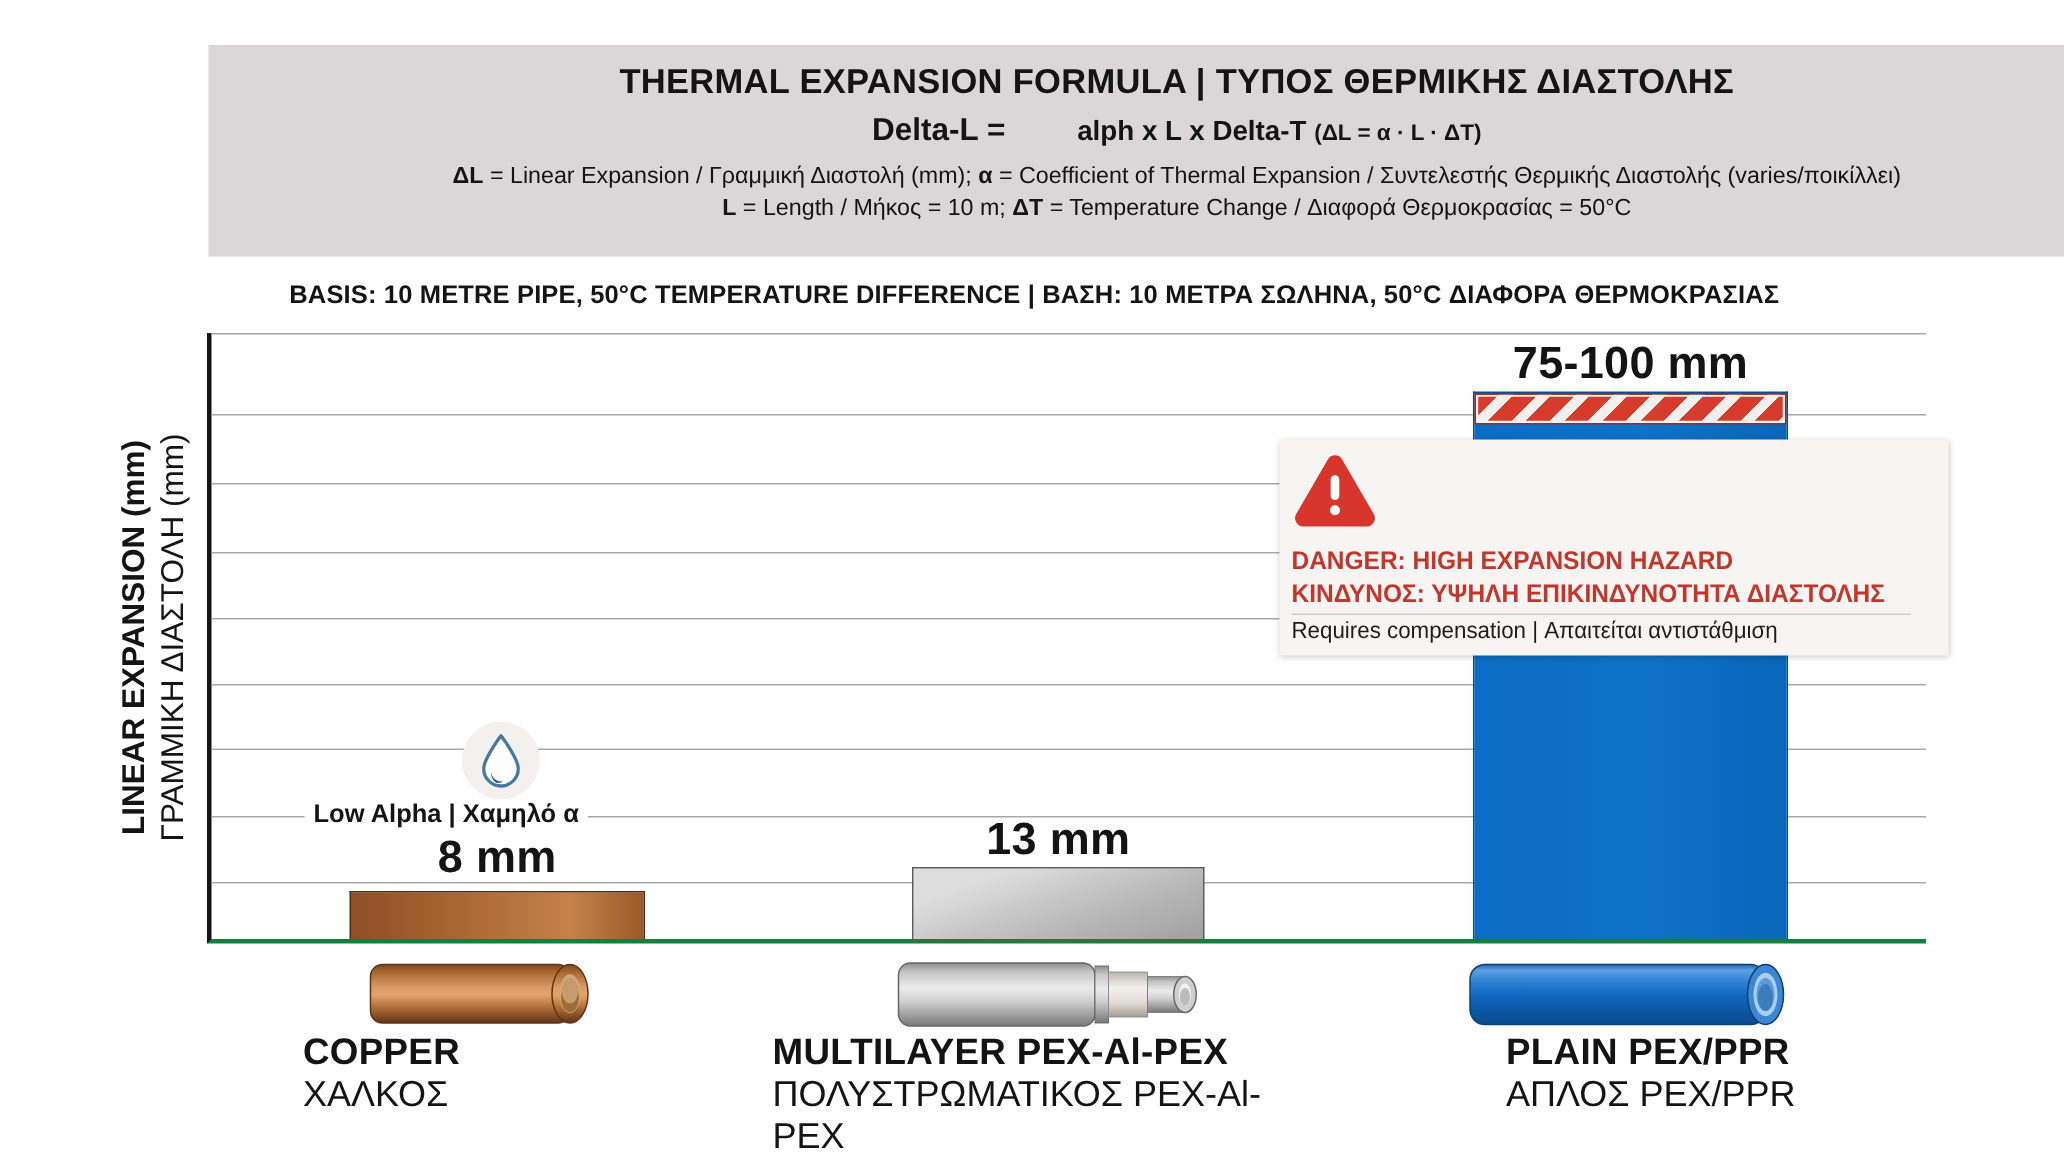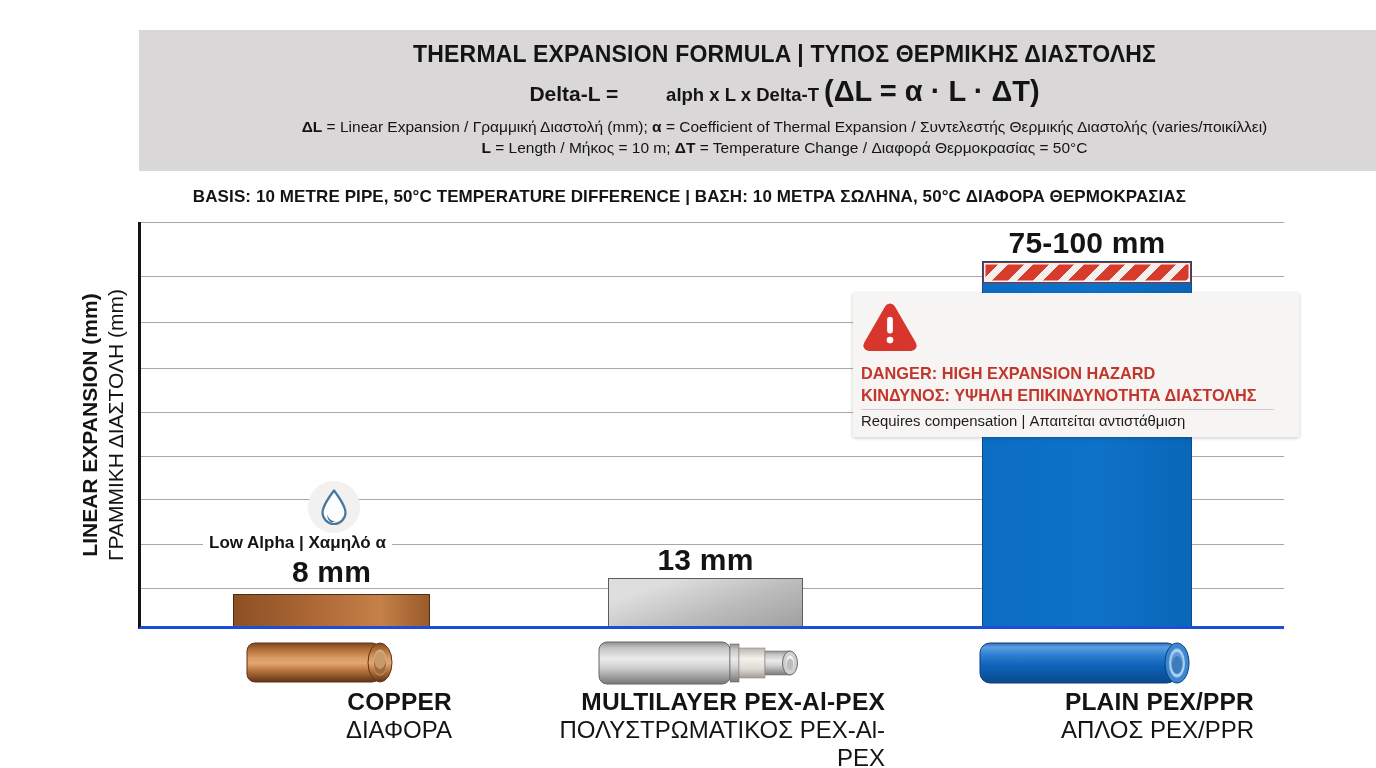--- a/index.html
+++ b/index.html
@@ -9,36 +9,36 @@
     font-family:"Liberation Sans","DejaVu Sans",sans-serif;
   }
   .abs{position:absolute;}
 
   
   .formula-box{left:139px;top:30px;width:1291px;height:141px;background:#d9d7d8;text-align:center;}
   .fb-title{padding-top:11px;font-size:23px;font-weight:bold;letter-spacing:.2px;}
   .fb-formula{margin-top:7px;font-weight:bold;}
   .fb-formula .seg1{font-size:21px;}
   .fb-formula .seg2{font-size:18.5px;margin-left:42px;}
-  .fb-formula .seg3{font-size:29px;}
+  .fb-formula .seg3{font-size:15px;}
   .fb-def{margin-top:8px;font-size:15.5px;line-height:21px;}
   .fb-def b{font-weight:bold;}
 
   
   .basis{left:139px;top:187px;width:1101px;text-align:center;font-size:17px;font-weight:bold;letter-spacing:.1px;}
 
   
   .y-label-anchor{left:103px;top:425px;width:0;height:0;}
   .y-label{position:absolute;transform:translate(-50%,-50%) rotate(-90deg);white-space:nowrap;text-align:center;line-height:26px;}
   .y-label .en{font-weight:bold;font-size:21px;}
   .y-label .el{font-size:21px;}
 
   
   .chart{left:138px;top:222px;width:1146px;height:407px;box-sizing:border-box;
-         border-left:3px solid #141414;border-bottom:3px solid #1d4ed8;}
+         border-left:3px solid #141414;border-bottom:3px solid #15803d;}
   .gridline{position:absolute;left:0;right:0;height:1px;background:#a9a7a7;}
   .g0{top:0}.g1{top:54px}.g2{top:100px}.g3{top:146px}.g4{top:190px}
   .g5{top:234px}.g6{top:277px}.g7{top:322px}.g8{top:366px}
 
   .bar{position:absolute;bottom:0;box-sizing:border-box;}
   .bar-copper{left:92px;width:197px;height:32px;
     background:linear-gradient(90deg,#8d4f24,#b06b38 45%,#c58148 75%,#9a5a2b);
     border:1px solid #4f2d13;border-bottom:none;}
   .bar-gray{left:467px;width:195px;height:48px;
     background:linear-gradient(160deg,#dedede 20%,#bcbcbc 60%,#a0a0a0);
@@ -68,21 +68,21 @@
   .danger .divider{border-top:1px solid #cfccc9;margin:3px 0 2px;}
   .danger .note{font-size:15.5px;color:#1c1c1c;white-space:nowrap;}
   .warn-svg{width:58px;height:52px;flex:0 0 auto;margin-top:3px;}
 
   
   .pipe{z-index:2;}
   .pipe-copper{left:245px;top:641px;width:150px;height:43px;}
   .pipe-gray{left:597px;top:640px;width:210px;height:46px;}
   .pipe-blue{left:978px;top:641px;width:214px;height:44px;}
 
-  .cat{z-index:2;text-align:right;line-height:28px;}
+  .cat{z-index:2;text-align:left;line-height:28px;}
   .cat .en{font-size:24.5px;font-weight:bold;letter-spacing:.2px;}
   .cat .el{font-size:24px;}
   .cat-copper{left:202px;top:688px;width:250px;}
   .cat-multi{left:515px;top:688px;width:370px;}
   .cat-plain{left:1004px;top:688px;width:250px;}
 </style>
 </head>
 <body>
 
 <div class="abs formula-box">
@@ -209,21 +209,21 @@
   </defs>
   <rect x="2" y="2" width="197" height="40" rx="10" fill="url(#blV)" stroke="#0a3f7a" stroke-width="1"></rect>
   <ellipse cx="199" cy="22" rx="12" ry="20" fill="#3c86d2" stroke="#0a3f7a" stroke-width="1"></ellipse>
   <ellipse cx="199" cy="22" rx="8" ry="14.5" fill="#aacdf0"></ellipse>
   <ellipse cx="199" cy="22" rx="6" ry="11" fill="#5d9bd8"></ellipse>
   <ellipse cx="199" cy="24" rx="5" ry="9" fill="#3c7cba"></ellipse>
 </svg>
 
 <div class="abs cat cat-copper">
   <div class="en">COPPER</div>
-  <div class="el">ΔΙΑΦΟΡΑ</div>
+  <div class="el">ΧΑΛΚΟΣ</div>
 </div>
 <div class="abs cat cat-multi">
   <div class="en">MULTILAYER PEX-Al-PEX</div>
   <div class="el">ΠΟΛΥΣΤΡΩΜΑΤΙΚΟΣ PEX-Al-PEX</div>
 </div>
 <div class="abs cat cat-plain">
   <div class="en">PLAIN PEX/PPR</div>
   <div class="el">ΑΠΛΟΣ PEX/PPR</div>
 </div>
 

